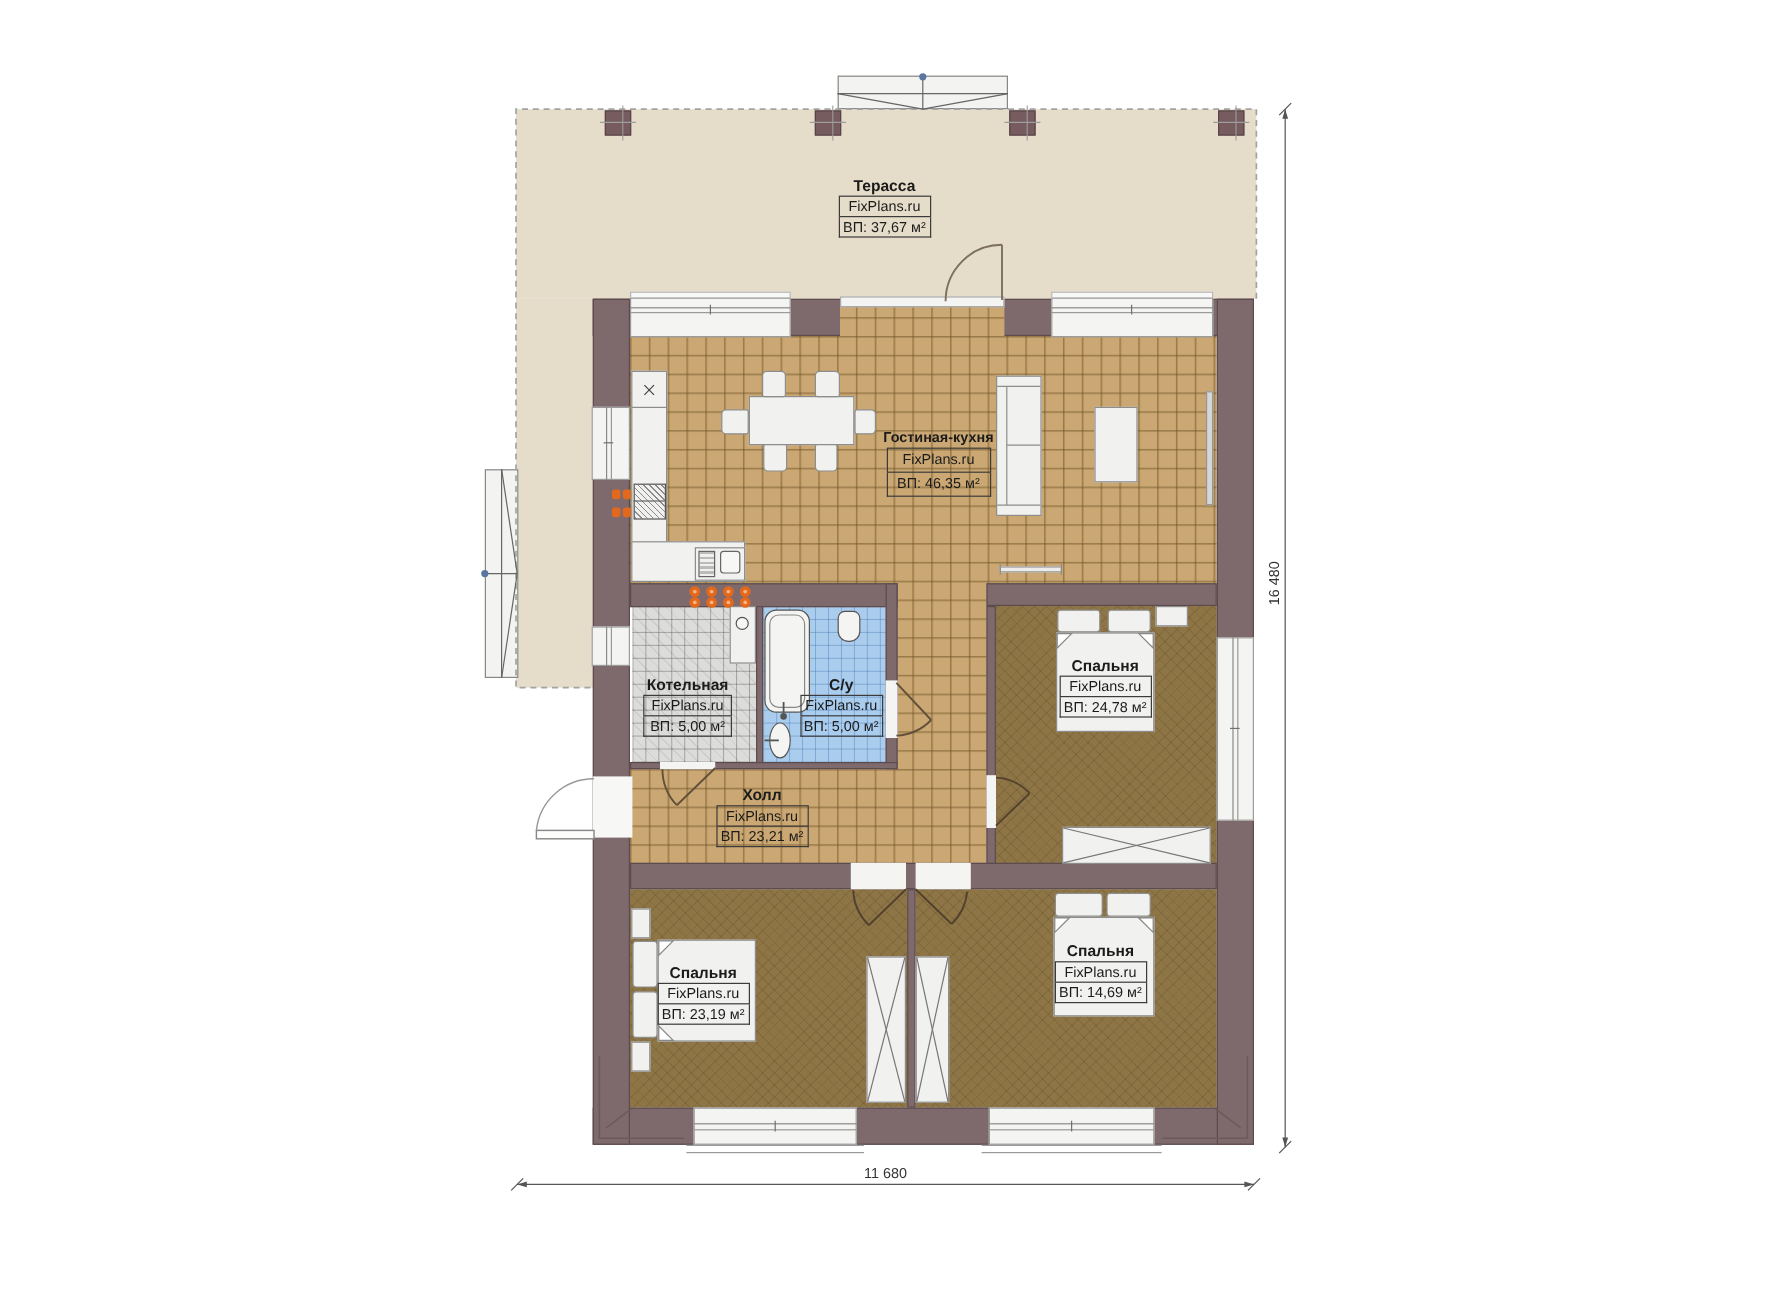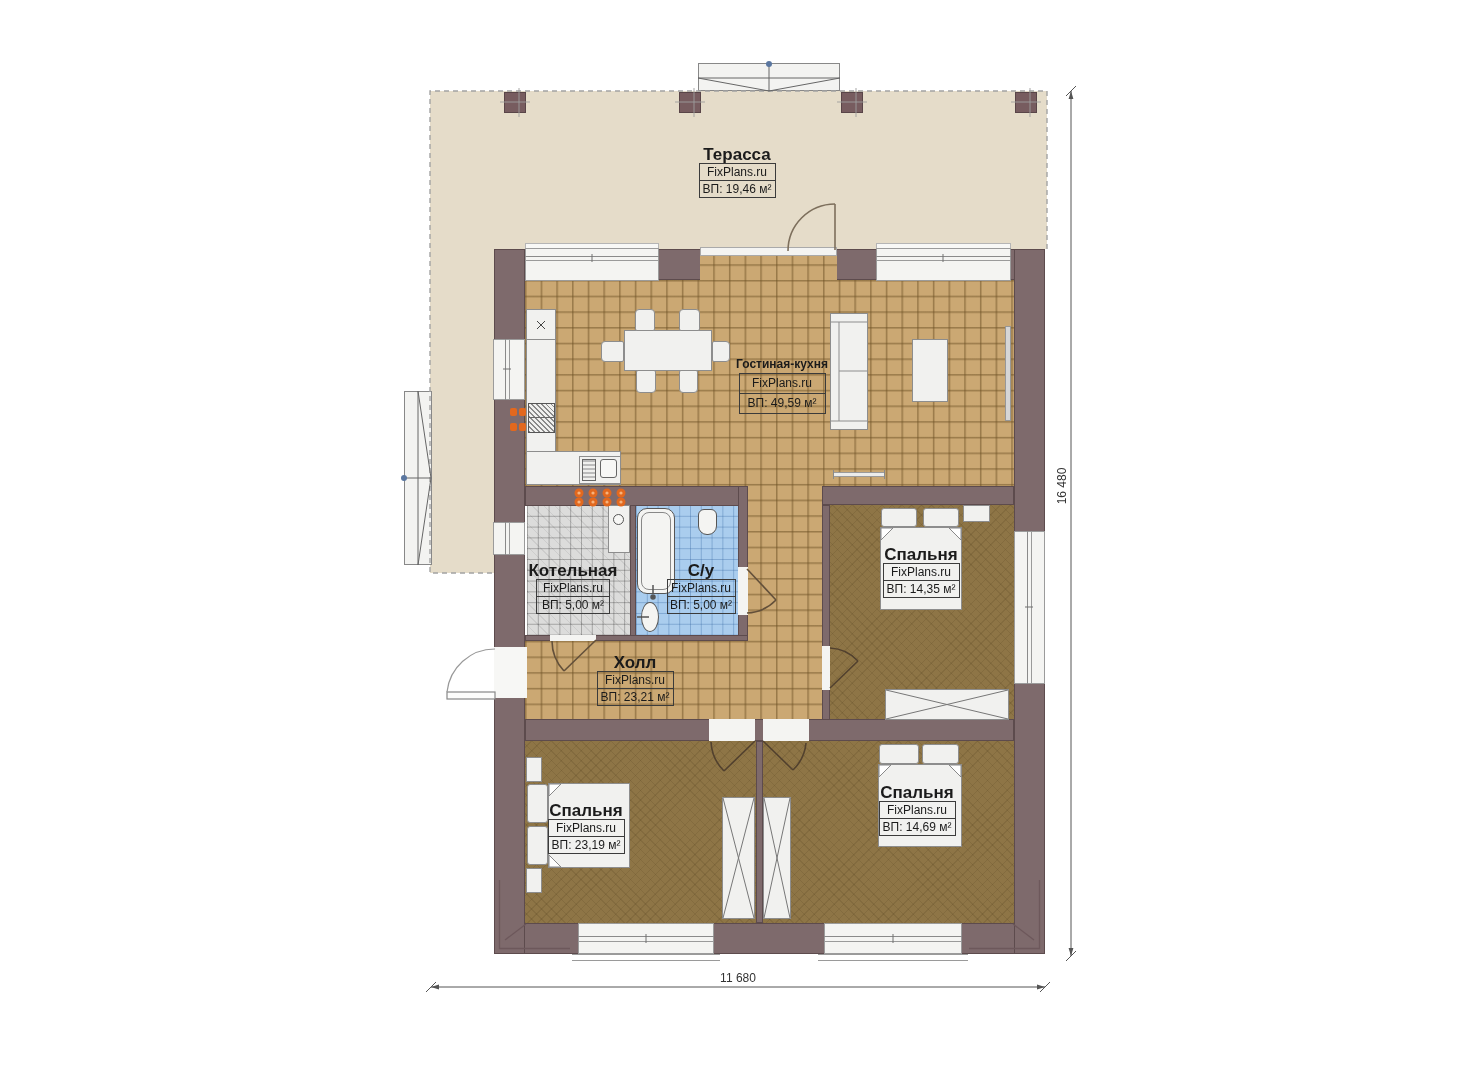--- a/index.html
+++ b/index.html
@@ -6,21 +6,21 @@
 #c{position:relative;width:1474px;height:1080px;background:#ffffff;font-family:"Liberation Sans",sans-serif;overflow:hidden}
 .abs{position:absolute}
 .wall{position:absolute;background:#7e6a6c;outline:1px solid #5d4b4d;outline-offset:-1px}
 .tan{background-color:#cba873;background-image:linear-gradient(rgba(112,84,40,.30) 2px,transparent 2px),linear-gradient(90deg,rgba(112,84,40,.30) 2px,transparent 2px),linear-gradient(rgba(112,84,40,.35) 1px,transparent 1px),linear-gradient(90deg,rgba(112,84,40,.35) 1px,transparent 1px);background-size:15.7px 15.7px}
 .brn{background-color:#8e7546;background-image:repeating-linear-gradient(45deg,rgba(55,40,12,.12) 0 1px,transparent 1px 7px),repeating-linear-gradient(-45deg,rgba(55,40,12,.12) 0 1px,transparent 1px 7px)}
 .gry{background-color:#dcdcdb;background-image:repeating-linear-gradient(45deg,rgba(0,0,0,.07) 0 1px,transparent 1px 8px),linear-gradient(rgba(0,0,0,.26) 1px,transparent 1px),linear-gradient(90deg,rgba(0,0,0,.26) 1px,transparent 1px);background-size:100% 100%,10.8px 10.8px,10.8px 10.8px}
 .blu{background-color:#aacdee;background-image:linear-gradient(rgba(50,100,160,.35) 1px,transparent 1px),linear-gradient(90deg,rgba(50,100,160,.35) 1px,transparent 1px);background-size:10.8px 10.8px}
 .win{position:absolute;background:#f4f4f2;border:1px solid #9b9b9b;box-sizing:border-box}
 .fw{position:absolute;background:#f1f1ef;border:1px solid #8d8d8d;box-sizing:border-box}
 .lbl{position:absolute;text-align:center;color:#1b1b1b}
-.lbl .t{font-weight:bold;font-size:17px;line-height:13px;margin:0 0 2px 0;white-space:nowrap}
+.lbl .t{font-weight:bold;font-size:13px;line-height:13px;margin:0 0 2px 0;white-space:nowrap}
 .lbl .bx{border:1px solid #3b3b3b;font-size:12px;line-height:16px;height:16px;white-space:nowrap}
 .lbl .b2{border-top:none}
 svg{position:absolute;left:0;top:0}
 </style>
 </head>
 <body>
 <div id="c">
 
 <div class="abs" style="left:430px;top:91px;width:617px;height:158px;background:#e5dcc9"></div>
 
@@ -198,27 +198,27 @@
 
 <div class="fw" style="left:763px;top:797px;width:28px;height:122px"></div>
 
 <div class="abs" style="left:698px;top:63px;width:142px;height:28px;background:#f3f3f1;border:1px solid #888;box-sizing:border-box"></div>
 
 <div class="abs" style="left:404px;top:391px;width:28px;height:174px;background:#f3f3f1;border:1px solid #888;box-sizing:border-box"></div>
 
 <div class="lbl" style="left:662px;top:148px;width:150px">
 <div class="t">Терасса</div>
 <div class="bx" style="width:75px;margin:0 auto">FixPlans.ru</div>
-<div class="bx b2" style="width:75px;margin:0 auto">ВП: 19,46 м²</div>
+<div class="bx b2" style="width:75px;margin:0 auto">ВП: 37,67 м²</div>
 </div>
 
 <div class="lbl" style="left:707px;top:358px;width:150px">
 <div class="t" style="font-size:12px">Гостиная-кухня</div>
 <div class="bx" style="width:85px;margin:0 auto;line-height:19px;height:19px">FixPlans.ru</div>
-<div class="bx b2" style="width:85px;margin:0 auto;line-height:19px;height:19px">ВП: 49,59 м²</div>
+<div class="bx b2" style="width:85px;margin:0 auto;line-height:19px;height:19px">ВП: 46,35 м²</div>
 </div>
 
 <div class="lbl" style="left:498px;top:564px;width:150px">
 <div class="t">Котельная</div>
 <div class="bx" style="width:72px;margin:0 auto">FixPlans.ru</div>
 <div class="bx b2" style="width:72px;margin:0 auto">ВП: 5,00 м²</div>
 </div>
 
 <div class="lbl" style="left:626px;top:564px;width:150px">
 <div class="t">С/у</div>
@@ -228,21 +228,21 @@
 
 <div class="lbl" style="left:560px;top:656px;width:150px">
 <div class="t">Холл</div>
 <div class="bx" style="width:75px;margin:0 auto">FixPlans.ru</div>
 <div class="bx b2" style="width:75px;margin:0 auto">ВП: 23,21 м²</div>
 </div>
 
 <div class="lbl" style="left:846px;top:548px;width:150px">
 <div class="t">Спальня</div>
 <div class="bx" style="width:75px;margin:0 auto">FixPlans.ru</div>
-<div class="bx b2" style="width:75px;margin:0 auto">ВП: 14,35 м²</div>
+<div class="bx b2" style="width:75px;margin:0 auto">ВП: 24,78 м²</div>
 </div>
 
 <div class="lbl" style="left:511px;top:804px;width:150px">
 <div class="t">Спальня</div>
 <div class="bx" style="width:75px;margin:0 auto">FixPlans.ru</div>
 <div class="bx b2" style="width:75px;margin:0 auto">ВП: 23,19 м²</div>
 </div>
 
 <div class="lbl" style="left:842px;top:786px;width:150px">
 <div class="t">Спальня</div>

